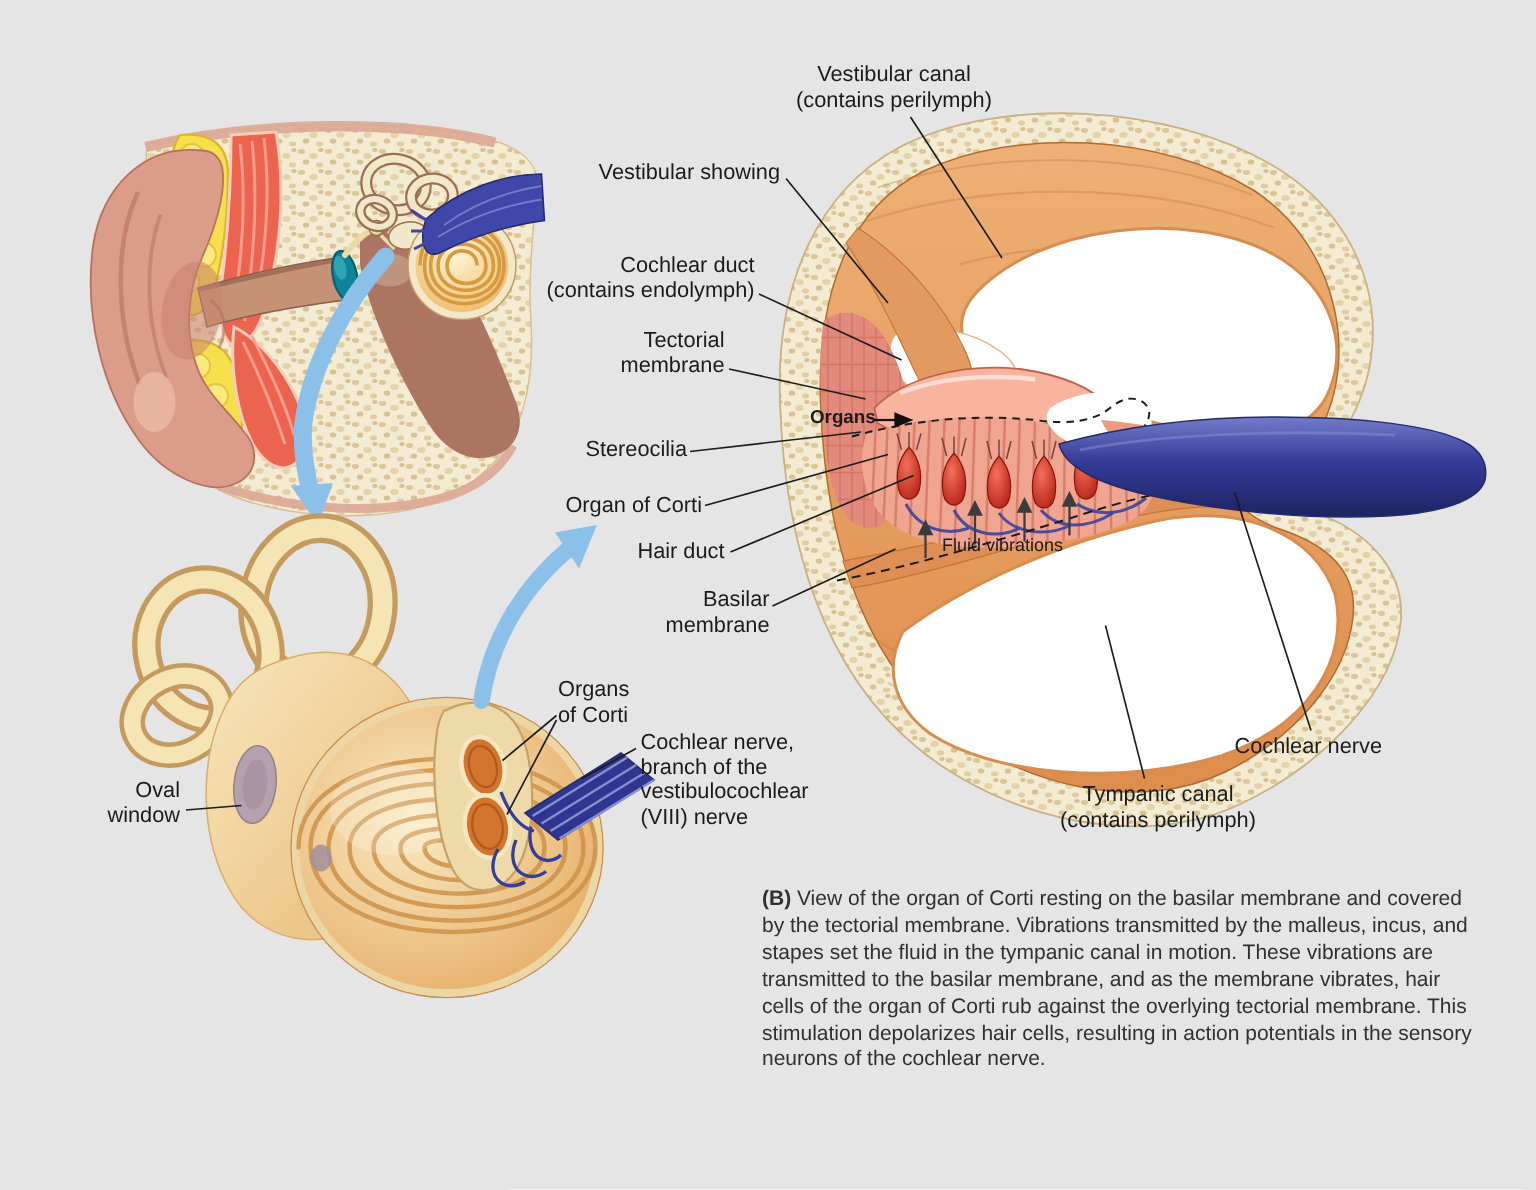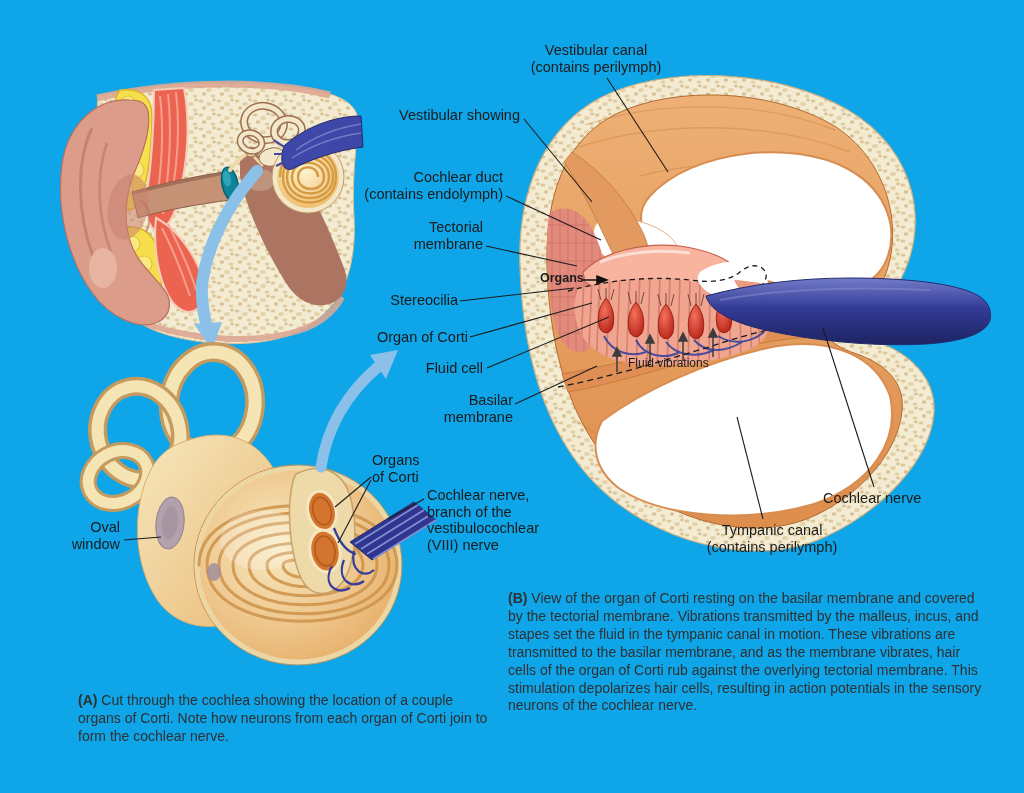--- a/index.html
+++ b/index.html
@@ -1,16 +1,16 @@
 <!DOCTYPE html>
 <html><head>
 <meta charset="utf-8">
 <style>
   html,body{margin:0;padding:0;background:#fff;}
-  .stage{position:relative;width:1024px;height:793px;background:#0ea5e9;overflow:hidden;
+  .stage{position:relative;width:1024px;height:793px;background:#e5e5e5;overflow:hidden;
          font-family:"Liberation Sans","DejaVu Sans",sans-serif;}
   .stage svg{position:absolute;left:0;top:0;z-index:1;}
   .lbl{position:absolute;z-index:2;color:#1b1b1b;font-size:14.5px;line-height:1.14;
        white-space:pre-line;}
   .lbl.right{text-align:right;}
   .lbl.center{text-align:center;}
   .lbl.small{font-size:12px;}
   .lbl.bold{font-weight:bold;font-size:12.5px;}
   .cap{position:absolute;z-index:2;color:#303030;font-size:14px;line-height:1.28;margin:16px;}
 </style>
@@ -324,33 +324,32 @@
   <div class="lbl center" style="left:486px;top:42px;width:220px;">Vestibular canal
 (contains perilymph)</div>
   <div class="lbl right" style="left:340px;top:107px;width:180px;">Vestibular showing</div>
   <div class="lbl right" style="left:323px;top:169px;width:180px;">Cochlear duct
 (contains endolymph)</div>
   <div class="lbl right" style="left:371px;top:219px;width:112px;">Tectorial
 membrane</div>
   <div class="lbl bold" style="left:540px;top:271px;">Organs</div>
   <div class="lbl right" style="left:348px;top:292px;width:110px;">Stereocilia</div>
   <div class="lbl right" style="left:338px;top:329px;width:130px;">Organ of Corti</div>
-  <div class="lbl right" style="left:393px;top:360px;width:90px;">Fluid cell</div>
+  <div class="lbl right" style="left:393px;top:360px;width:90px;">Hair duct</div>
   <div class="lbl right" style="left:401px;top:392px;width:112px;">Basilar
 membrane</div>
   <div class="lbl small" style="left:628px;top:357px;">Fluid vibrations</div>
   <div class="lbl" style="left:823px;top:490px;">Cochlear nerve</div>
   <div class="lbl center" style="left:662px;top:522px;width:220px;">Tympanic canal
 (contains perilymph)</div>
 
   <div class="lbl right" style="left:40px;top:519px;width:80px;">Oval
 window</div>
   <div class="lbl" style="left:372px;top:452px;">Organs
 of Corti</div>
   <div class="lbl" style="left:427px;top:487px;width:135px;">Cochlear nerve,
 branch of the
 vestibulocochlear
 (VIII) nerve</div>
 
-  <p class="cap" style="left:62px;top:676px;width:412px;"><b>(A)</b> <span>Cut through the cochlea showing the location of a couple organs of Corti. Note how neurons from each organ of Corti join to form the cochlear nerve.</span></p>
   <p class="cap" style="left:492px;top:574px;width:480px;"><b>(B)</b> <span>View of the organ of Corti resting on the basilar membrane and covered by the tectorial membrane. Vibrations transmitted by the malleus, incus, and stapes set the fluid in the tympanic canal in motion. These vibrations are transmitted to the basilar membrane, and as the membrane vibrates, hair cells of the organ of Corti rub against the overlying tectorial membrane. This stimulation depolarizes hair cells, resulting in action potentials in the sensory neurons of the cochlear nerve.</span></p>
 
 </div>
 
 </body></html>

